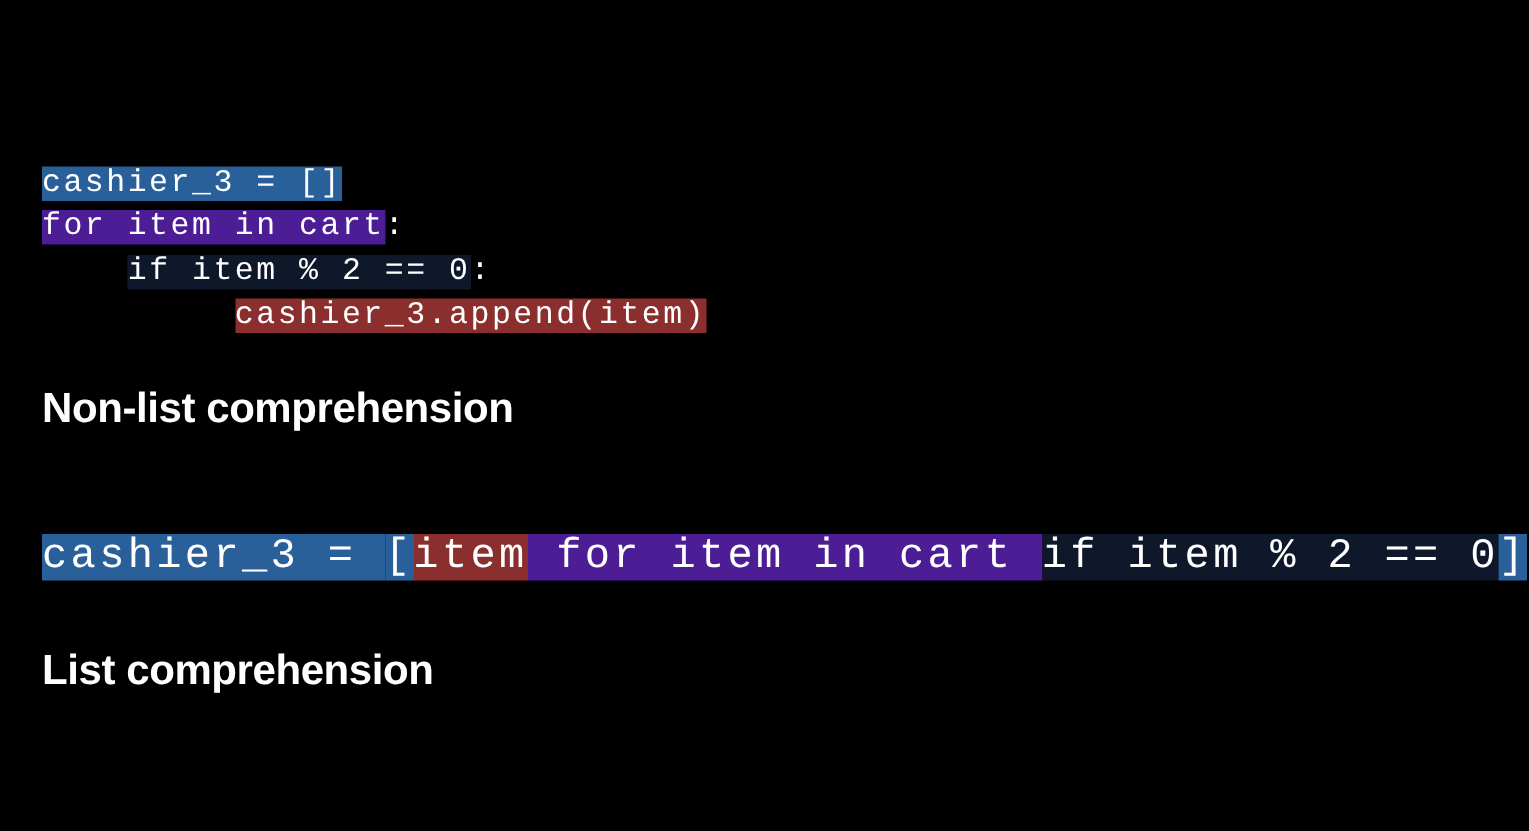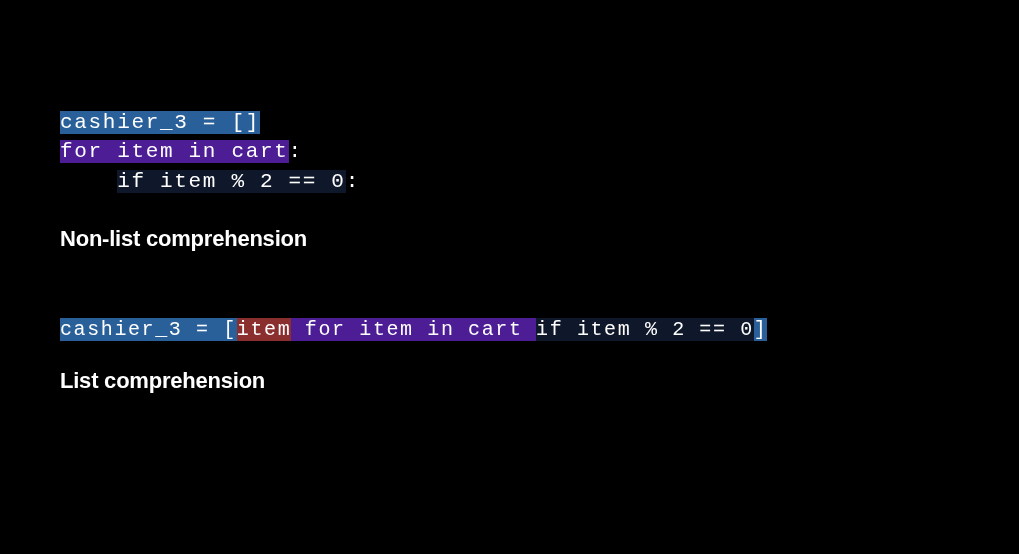--- a/index.html
+++ b/index.html
@@ -11,21 +11,21 @@
       background: #000;
       width: 1019px;
       height: 554px;
       font-family: 'Menlo', 'Consolas', 'Courier New', monospace;
       color: #fff;
       padding: 0;
       overflow: hidden;
     }
     .content {
       padding-top: 108px;
-      padding-left: 60px;
+      padding-left: 28px;
     }
     .code-block {
       font-size: 21px;
       line-height: 1.4;
       letter-spacing: 0.08em;
       font-family: 'Menlo', 'Consolas', 'Courier New', monospace;
     }
     .code-line {
       display: block;
       white-space: pre;
@@ -38,45 +38,46 @@
     }
     .bg-olive {
       background: #0f172a;
     }
     .bg-red {
       background: #8b2e2e;
     }
     .label {
       font-family: -apple-system, BlinkMacSystemFont, 'Helvetica Neue', Arial, sans-serif;
       font-weight: 700;
-      font-size: 22px;
+      font-size: 28px;
       color: #fff;
       margin-top: 30px;
       margin-bottom: 64px;
       letter-spacing: -0.01em;
     }
     .label2 {
-      margin-top: 24px;
+      margin-top: 40px;
     }
     .inline-code {
-      font-size: 20px;
+      font-size: 28px;
       line-height: 1.4;
       letter-spacing: 0.08em;
       white-space: pre;
     }
   </style>
 </head>
 <body>
 
 <div class="content">
 
   <div class="code-block">
     <span class="code-line"><span class="bg-blue">cashier_3 = []</span></span>
     <span class="code-line"><span class="bg-green">for item in cart</span><span>:</span></span>
     <span class="code-line"><span>    </span><span class="bg-olive">if item % 2 == 0</span><span>:</span></span>
+    <span class="code-line"><span>         </span><span class="bg-red">cashier_3.append(item)</span></span>
   </div>
 
   <div class="label">Non-list comprehension</div>
 
   <div class="inline-code"><span class="bg-blue">cashier_3 = </span><span class="bg-blue">[</span><span class="bg-red">item</span><span class="bg-green"> for item in cart </span><span class="bg-olive">if item % 2 == 0</span><span class="bg-blue">]</span></div>
 
   <div class="label label2">List comprehension</div>
 
 </div>
 

